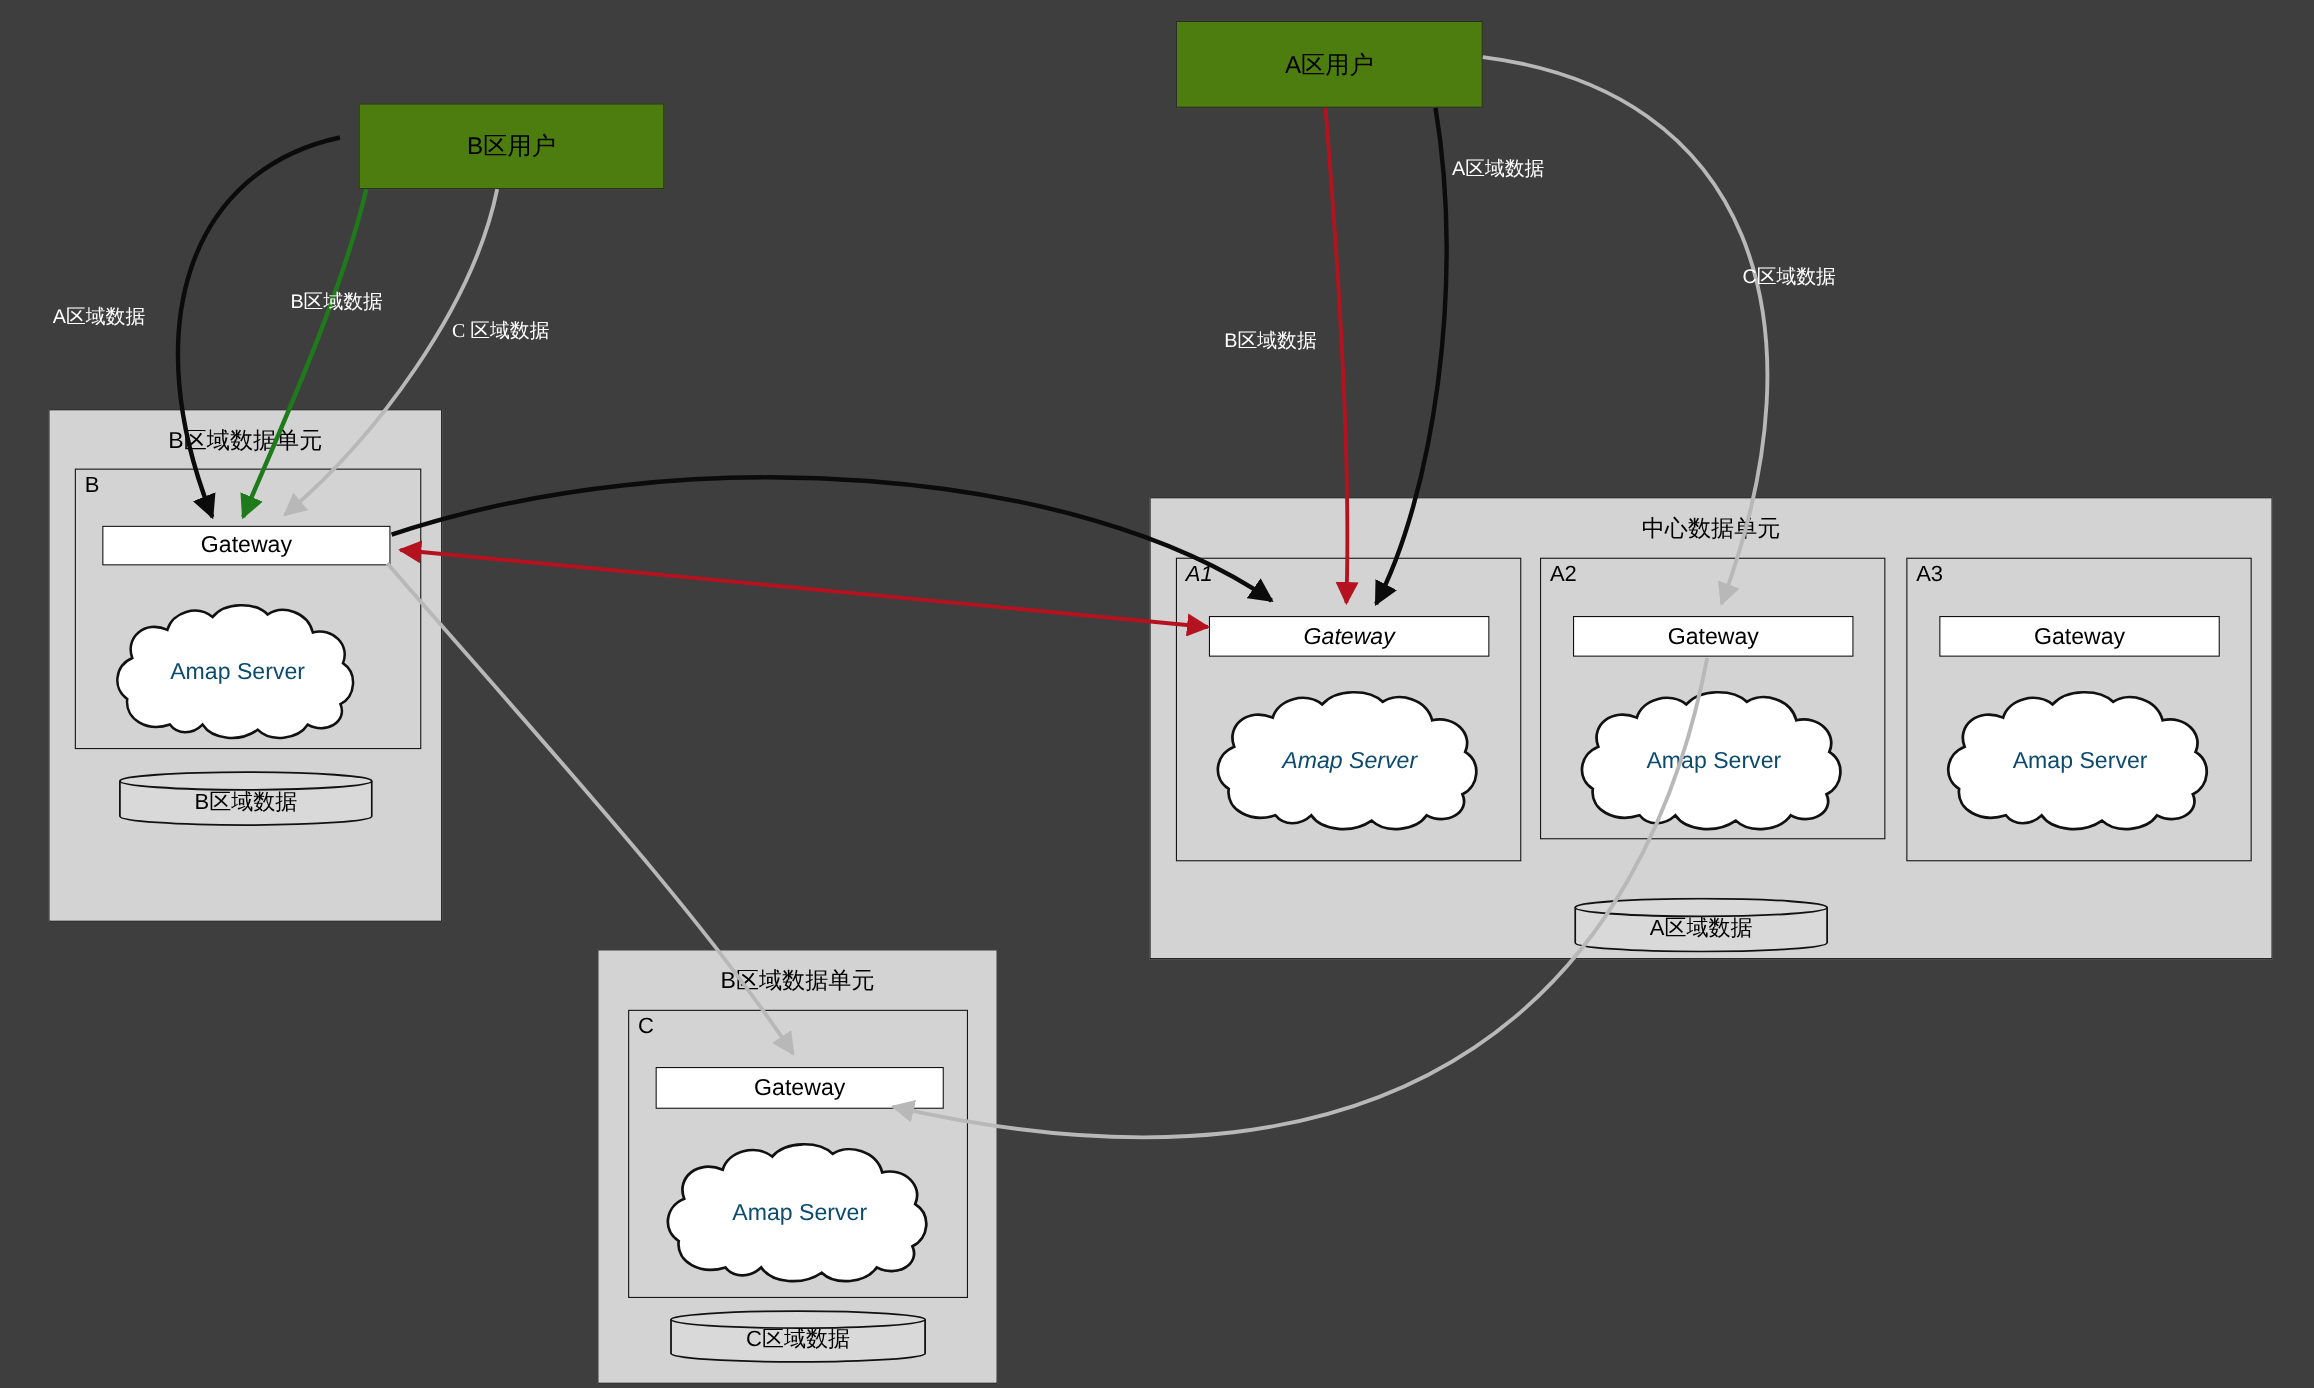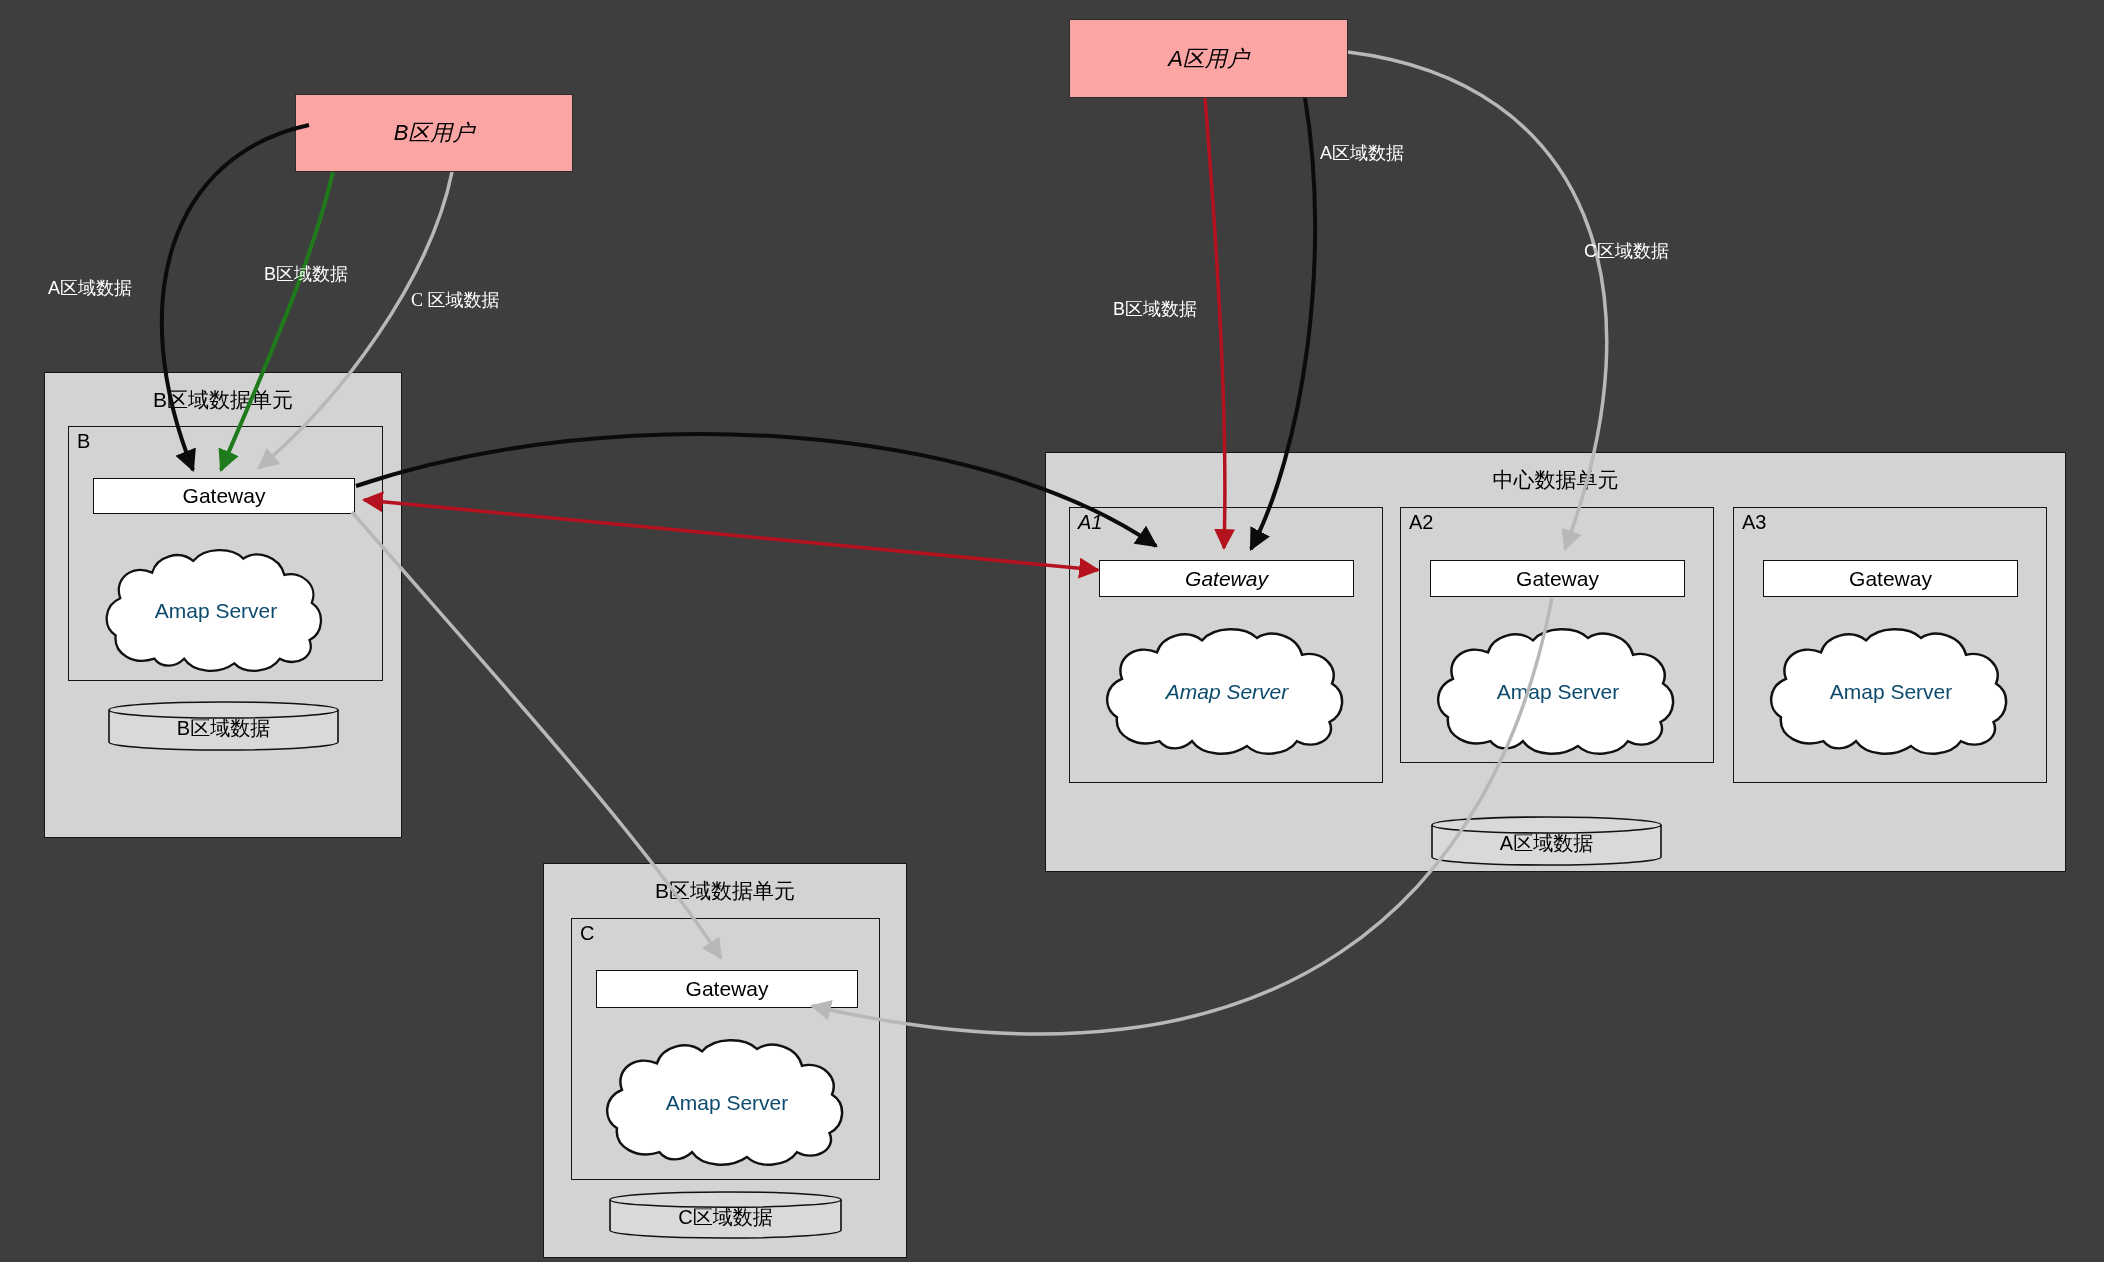--- a/index.html
+++ b/index.html
@@ -15,22 +15,22 @@
   }
   .inner-box{
     position:absolute;background:#d3d3d3;border:1.5px solid #161616;box-sizing:border-box;
   }
   .box-label{position:absolute;top:3px;left:8px;font-size:20px;color:#000;}
   .gateway{
     position:absolute;background:#ffffff;border:1.5px solid #10100f;box-sizing:border-box;
     display:flex;align-items:center;justify-content:center;font-size:21px;color:#000;
   }
   .user-node{
-    position:absolute;background:#fca5a5;border:1.5px solid #2c2c2c;box-sizing:border-box;
-    display:flex;align-items:center;justify-content:center;font-size:22px;color:#000;font-style:italic;
+    position:absolute;background:#4d7c0f;border:1.5px solid #2c2c2c;box-sizing:border-box;
+    display:flex;align-items:center;justify-content:center;font-size:22px;color:#000;
   }
   .cloud{position:absolute;}
   .cloud svg{width:100%;height:100%;display:block;}
   .cloud-label{
     position:absolute;inset:0;display:flex;align-items:center;justify-content:center;
     font-size:21px;color:#0c4a6e;
   }
   .cylinder{position:absolute;}
   .cylinder svg{width:100%;height:100%;display:block;}
   .cylinder-label{
@@ -131,21 +131,21 @@
 
     <div class="cylinder" style="left:65px;top:327px;width:233px;height:48px;">
       <svg viewBox="0 0 231 50" preserveAspectRatio="none">
         <path d="M 1 9 A 114 8 0 0 1 230 9 L 230 41 A 114 8 0 0 1 1 41 Z" fill="#d9d9d9" stroke="#111111" stroke-width="1.6"></path>
         <path d="M 1 9 A 114 8 0 0 0 230 9" fill="none" stroke="#111111" stroke-width="1.6"></path>
       </svg>
       <div class="cylinder-label">C区域数据</div>
     </div>
   </div>
 
-  <div class="user-node" style="left:295px;top:94px;width:278px;height:78px;">B区用户</div>
+  <div class="user-node" style="left:326px;top:94px;width:278px;height:78px;">B区用户</div>
   <div class="user-node" style="left:1069px;top:19px;width:279px;height:79px;">A区用户</div>
 
   <svg class="arrows" width="2104" height="1262" viewBox="0 0 2104 1262">
     <defs>
       <marker id="mk-black" viewBox="0 0 10 10" refX="9" refY="5" markerWidth="5.5" markerHeight="5.5" orient="auto-start-reverse">
         <path d="M0 0 L10 5 L0 10 z" fill="#0b0b0b"></path>
       </marker>
       <marker id="mk-red" viewBox="0 0 10 10" refX="9" refY="5" markerWidth="6" markerHeight="6" orient="auto-start-reverse">
         <path d="M0 0 L10 5 L0 10 z" fill="#b5121f"></path>
       </marker>

